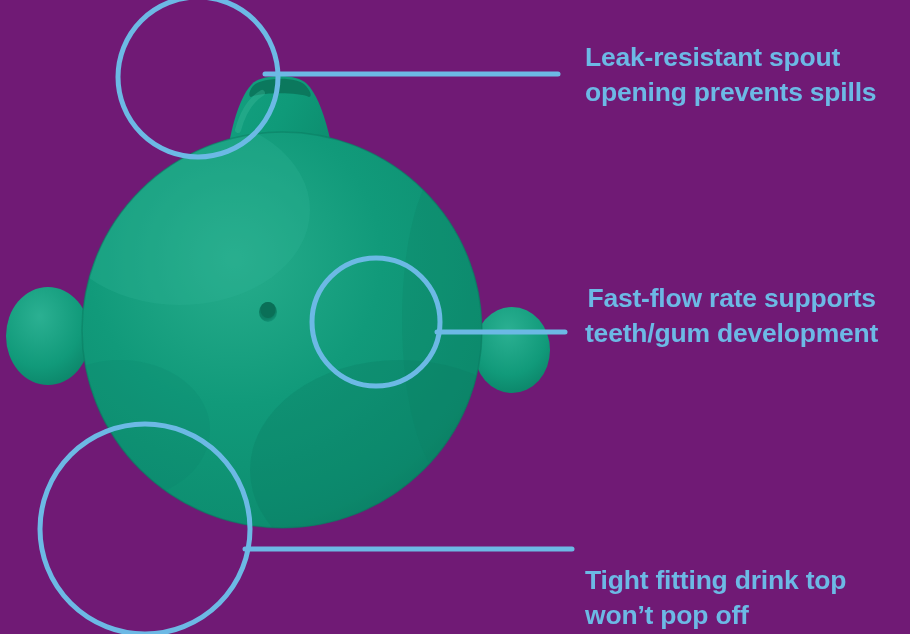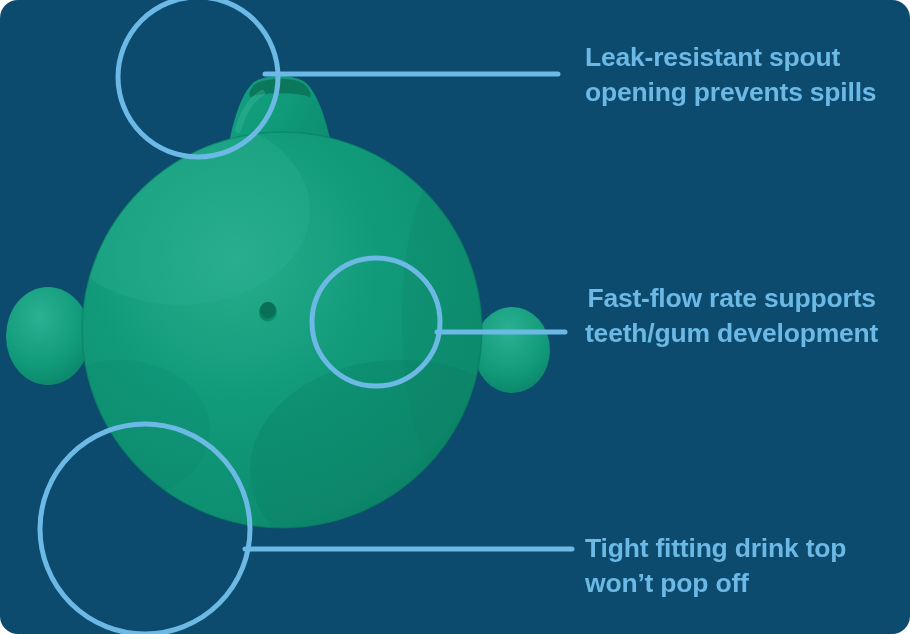--- a/index.html
+++ b/index.html
@@ -10,22 +10,21 @@
   body {
     width: 910px;
     height: 634px;
     overflow: hidden;
     font-family: "Liberation Sans", sans-serif;
   }
   #infographic {
     position: relative;
     width: 910px;
     height: 634px;
-    background: #0c4a6e;
-    border-radius: 18px;
+    background: #701a75;
   }
   #product-svg {
     position: absolute;
     left: 0;
     top: 0;
     width: 910px;
     height: 634px;
   }
   .callout-text {
     position: absolute;
@@ -120,16 +119,16 @@
       <line x1="245" y1="549" x2="572" y2="549" stroke-width="5"></line>
     </g>
   </svg>
 
   <div class="callout-text" id="callout-text-1" style="color: rgb(108, 185, 229);">Leak-resistant spout
 opening prevents spills</div>
 
   <div class="callout-text" id="callout-text-2" style="color: rgb(108, 185, 229); text-align: center;">Fast-flow rate supports
 teeth/gum development</div>
 
-  <div class="callout-text" id="callout-text-3" style="color: rgb(108, 185, 229);">Tight fitting drink top
+  <div class="callout-text" id="callout-text-3" style="color: rgb(108, 185, 229); margin-top: 32px;">Tight fitting drink top
 won’t pop off</div>
 
 </div>
 
 </body></html>

